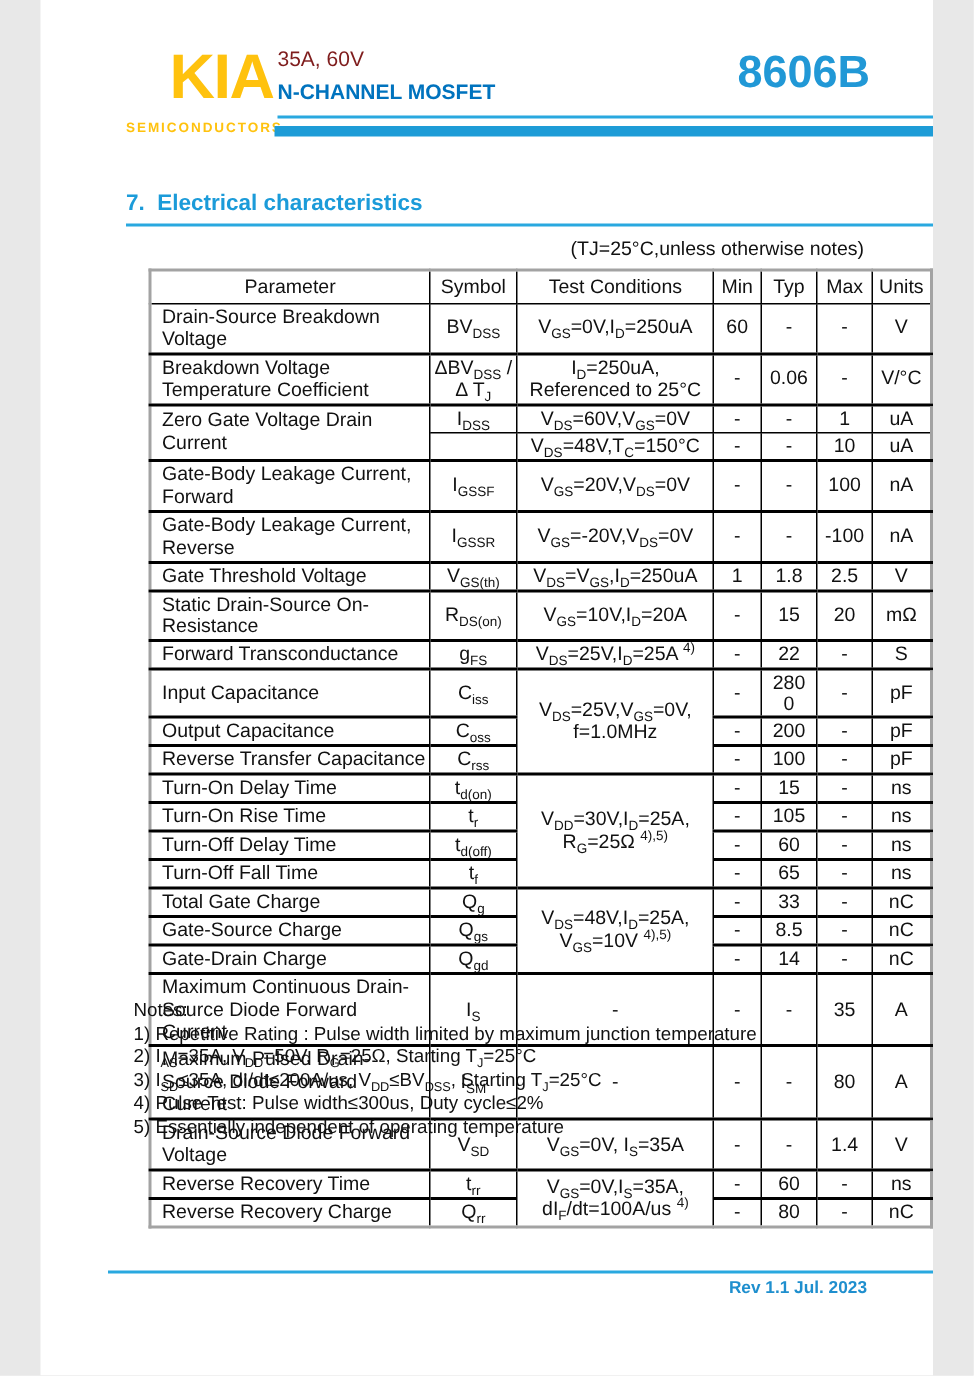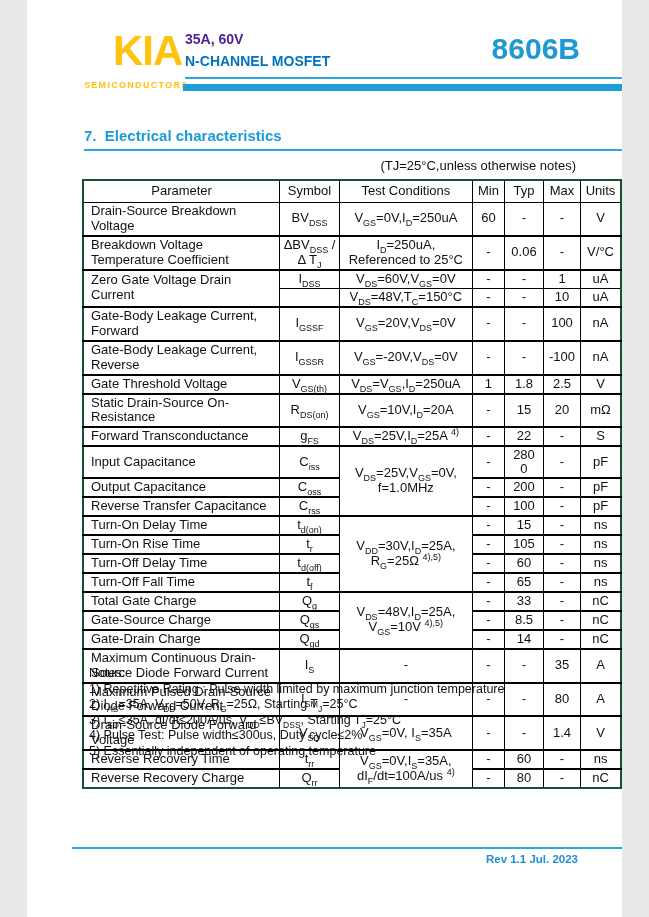--- a/index.html
+++ b/index.html
@@ -4,34 +4,34 @@
 <style>
   html,body{margin:0;padding:0;background:#e8e8e8;}
   .page{position:relative;width:595px;height:917px;background:#ffffff;margin:0 auto;
         font-family:"Liberation Sans",sans-serif;color:#111;overflow:hidden;}
 
   
   .logo{position:absolute;left:86px;top:30px;font-size:42px;font-weight:800;
         color:#FFC20E;line-height:1;letter-spacing:-1px;}
   .logo-sub{position:absolute;left:57px;top:80px;font-size:9px;font-weight:700;
         color:#FFC20E;letter-spacing:1.3px;}
-  .rating{position:absolute;left:158px;top:31px;font-size:14px;font-weight:700;color:#4c1d95;}
+  .rating{position:absolute;left:158px;top:31px;font-size:14px;font-weight:400;color:#7f1d1d;}
   .devtype{position:absolute;left:158px;top:53px;font-size:14px;font-weight:700;color:#0073BE;}
   .part{position:absolute;right:42px;top:34px;font-size:30px;font-weight:600;color:#2198D6;line-height:1;}
   .rule-thin{position:absolute;left:158px;top:77px;width:449px;height:2px;background:#29A8DF;}
   .rule-thick{position:absolute;left:156px;top:84px;width:453px;height:7px;background:#1E9CD7;}
 
   
   .sec{position:absolute;left:57px;top:127px;font-size:15px;font-weight:700;color:#1B9BD9;}
   .sec-rule{position:absolute;left:57px;top:149px;width:546px;height:2px;background:#29A8DF;}
   .cond-note{position:absolute;right:46px;top:158px;font-size:13px;color:#111;}
 
   
-  table.spec{position:absolute;left:55px;top:179px;border-collapse:collapse;
-        table-layout:fixed;border:2px solid #14532d;font-size:13px;}
+  table.spec{position:absolute;left:72px;top:179px;border-collapse:collapse;
+        table-layout:fixed;border:2px solid #a3a3a3;font-size:13px;}
   .spec th,.spec td{border:1px solid #000;padding:1px 2px;text-align:center;
         vertical-align:middle;font-weight:400;line-height:1.15;overflow:hidden;}
   .spec thead th{height:19px;}
   .spec tbody td{height:15px;}
   .spec td.c-param{text-align:left;padding-left:7px;margin-left:28px;}
   .spec tbody tr.param td{border-top-width:2px;}
   .spec tbody tr:first-child td{border-top-width:1px;}
   .spec sub{font-size:9px;line-height:0;}
   .spec sup{font-size:9px;line-height:0;}
   .num-wrap{display:inline-block;width:25px;word-break:break-all;line-height:1.05;vertical-align:middle;}

